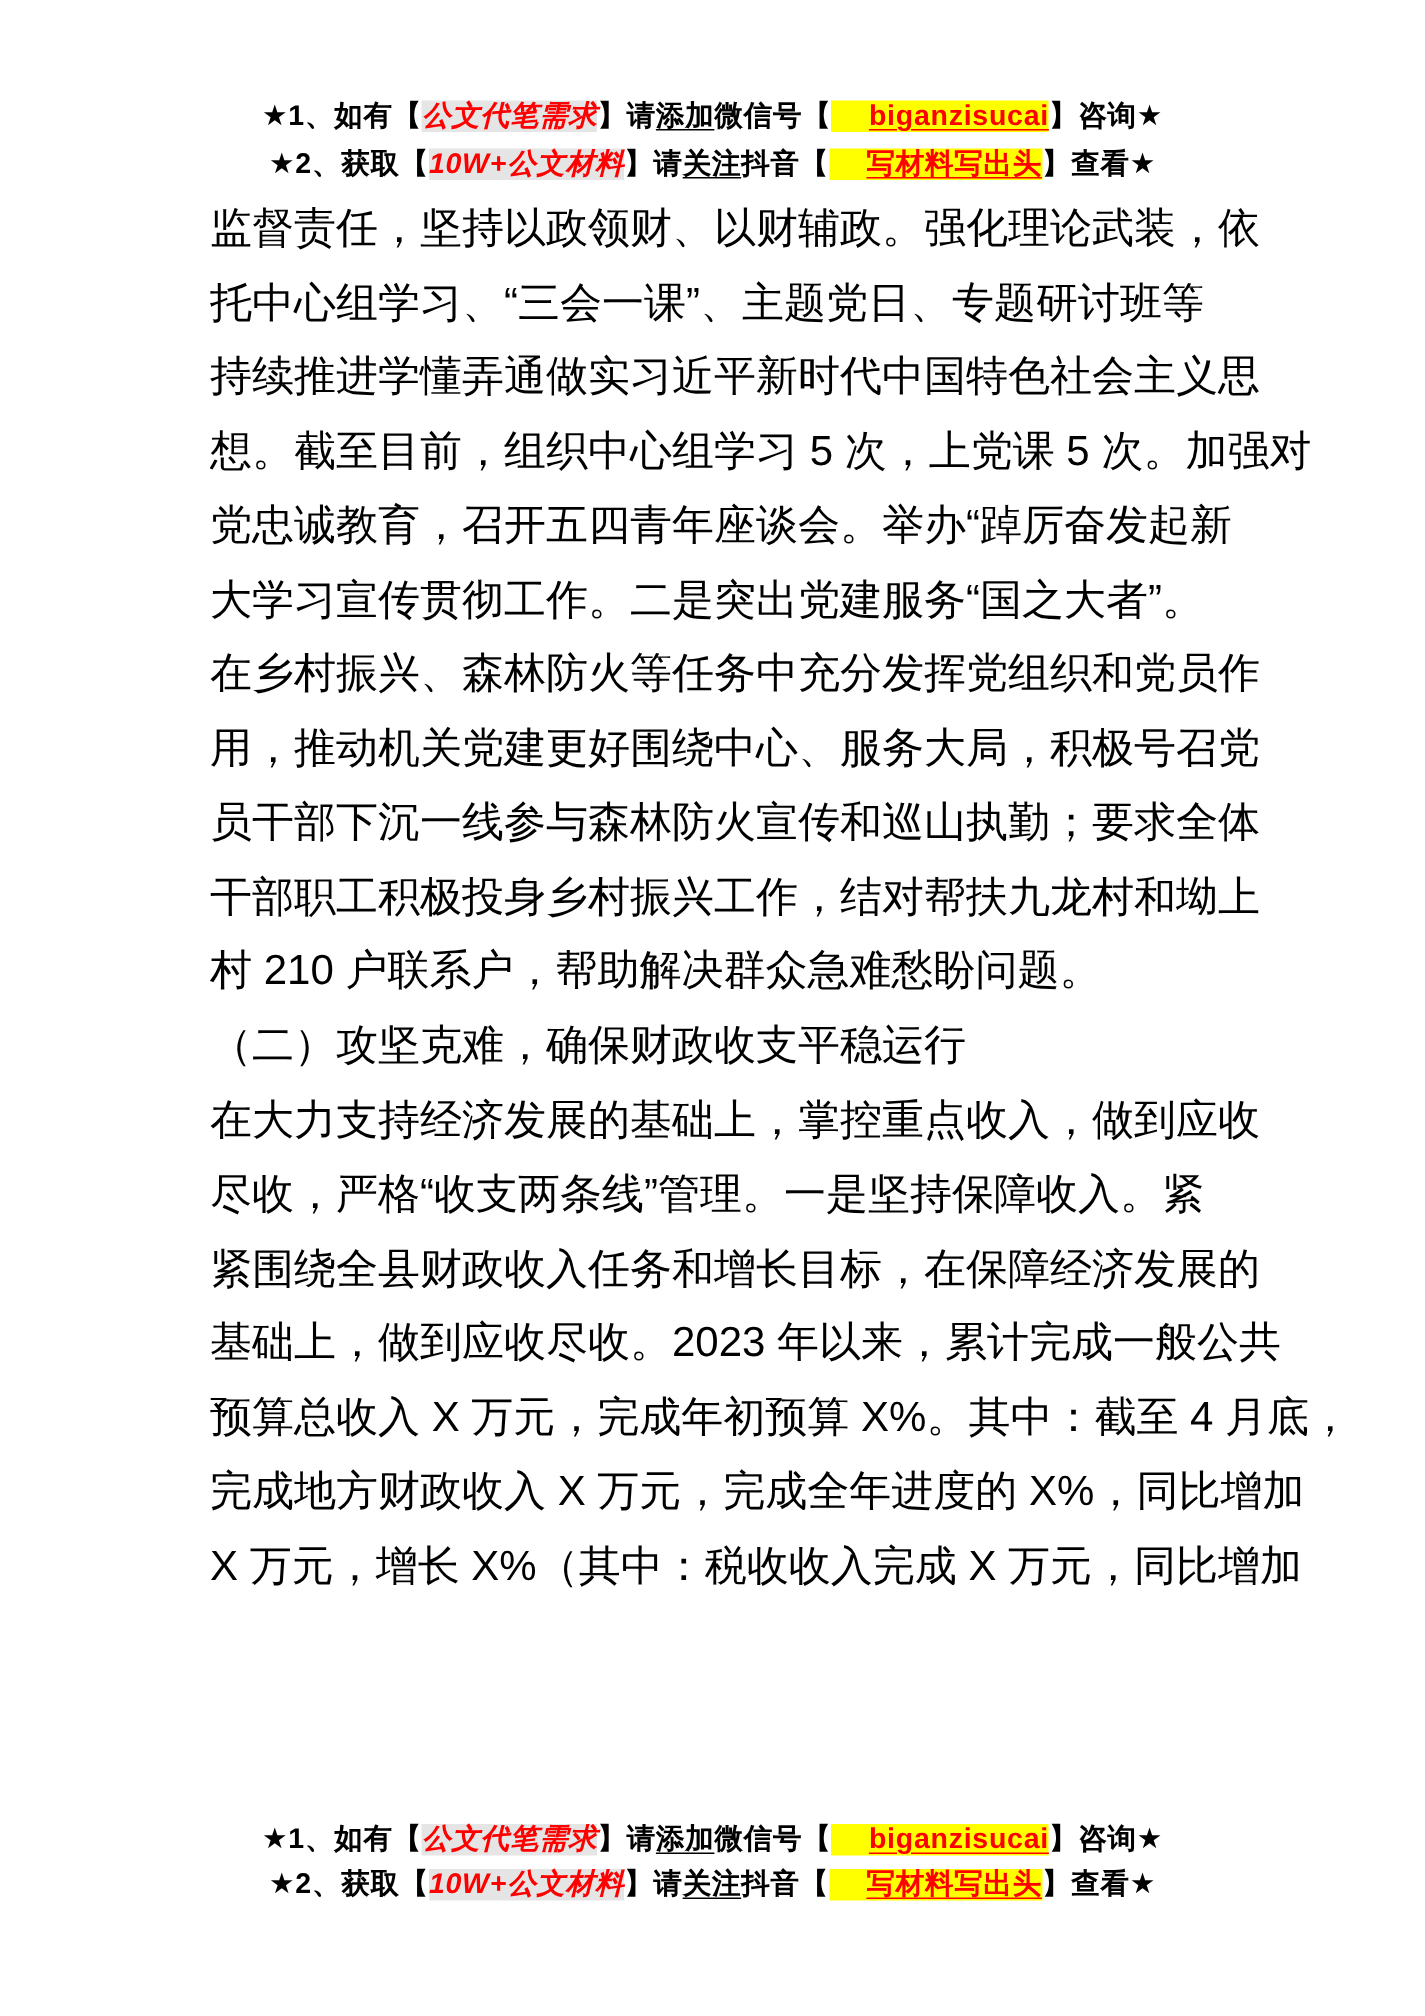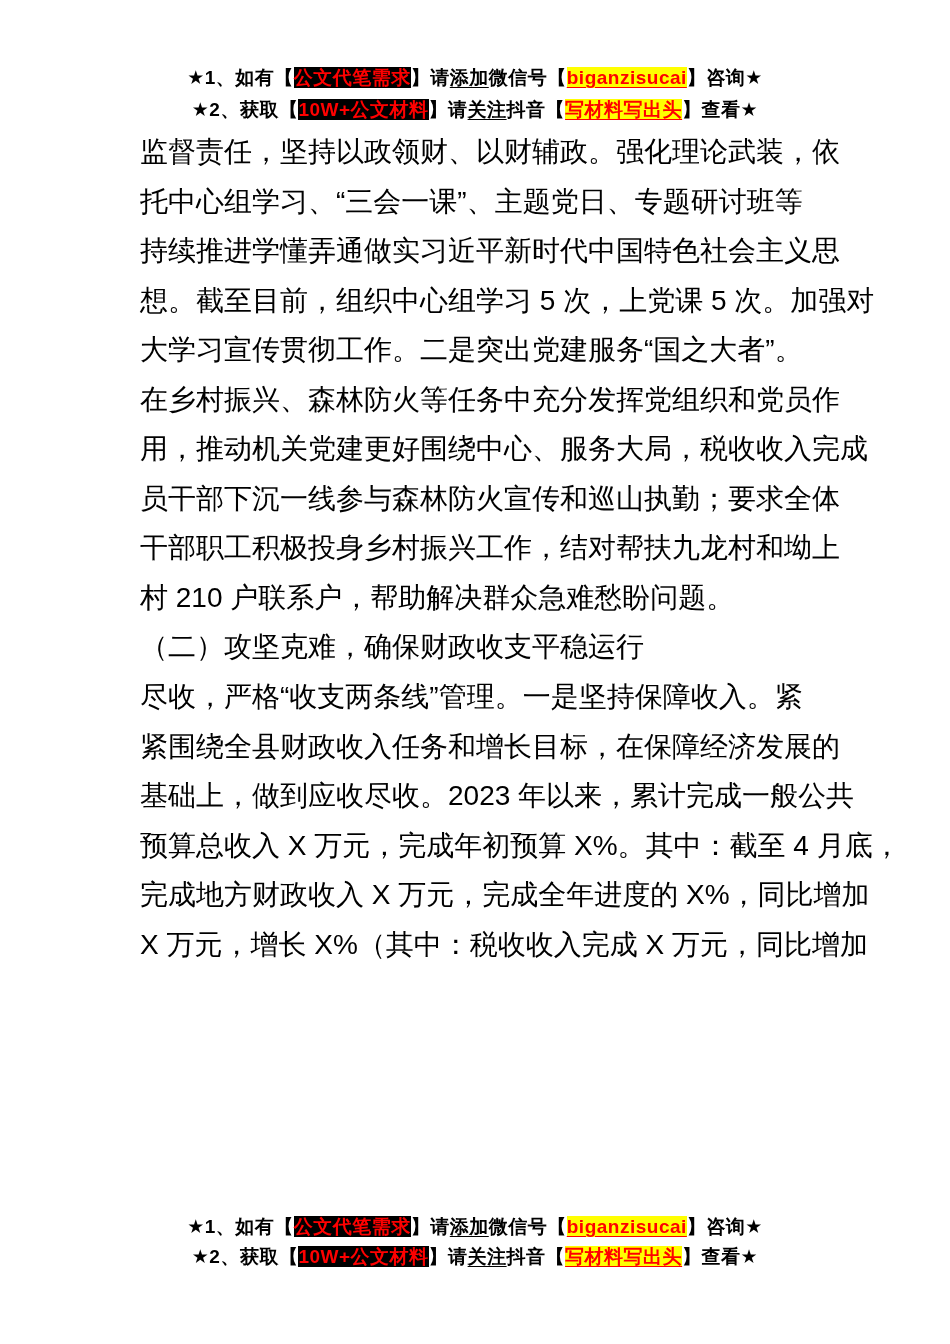--- a/index.html
+++ b/index.html
@@ -30,31 +30,33 @@
     line-height: 32px;
   }
   .banner-bottom {
     top: 1212px;
     line-height: 30px;
   }
   .banner-line { white-space: nowrap; }
   .seg { white-space: pre; }
   .seg-highlight {
     color: #ff0000;
-    background: #000000;
+    background: #e5e5e5;
+    font-style: italic;
   }
   .seg-underline {
     text-decoration: underline;
     text-underline-offset: 3px;
   }
   .seg-highlight-underline {
     color: #ff0000;
     background: #ffff00;
     text-decoration: underline;
     text-underline-offset: 3px;
+    padding-left: 25px;
   }
   .doc-body {
     position: absolute;
     left: 140px;
     top: 127px;
     width: 672px;
   }
   .body-line {
     height: 49.55px;
     line-height: 49.55px;
@@ -74,27 +76,29 @@
   <div class="banner banner-top">
       <div class="banner-line"><span class="seg seg-plain">★1、如有【</span><span class="seg seg-highlight">公文代笔需求</span><span class="seg seg-plain">】请</span><span class="seg seg-underline">添加</span><span class="seg seg-plain">微信号【</span><span class="seg seg-highlight-underline">biganzisucai</span><span class="seg seg-plain">】咨询★</span></div>
       <div class="banner-line"><span class="seg seg-plain">★2、获取【</span><span class="seg seg-highlight">10W+公文材料</span><span class="seg seg-plain">】请</span><span class="seg seg-underline">关注</span><span class="seg seg-plain">抖音【</span><span class="seg seg-highlight-underline">写材料写出头</span><span class="seg seg-plain">】查看★</span></div>
     </div>
 
   <div class="doc-body">
       <div class="body-line">监督责任，坚持以政领财、以财辅政。强化理论武装，依</div>
       <div class="body-line">托中心组学习、“三会一课”、主题党日、专题研讨班等</div>
       <div class="body-line">持续推进学懂弄通做实习近平新时代中国特色社会主义思</div>
       <div class="body-line">想。截至目前，组织中心组学习 5 次，上党课 5 次。加强对</div>
+      <div class="body-line">党忠诚教育，召开五四青年座谈会。举办“踔厉奋发起新</div>
       <div class="body-line">大学习宣传贯彻工作。二是突出党建服务“国之大者”。</div>
       <div class="body-line">在乡村振兴、森林防火等任务中充分发挥党组织和党员作</div>
-      <div class="body-line">用，推动机关党建更好围绕中心、服务大局，税收收入完成</div>
+      <div class="body-line">用，推动机关党建更好围绕中心、服务大局，积极号召党</div>
       <div class="body-line">员干部下沉一线参与森林防火宣传和巡山执勤；要求全体</div>
       <div class="body-line">干部职工积极投身乡村振兴工作，结对帮扶九龙村和坳上</div>
       <div class="body-line">村 210 户联系户，帮助解决群众急难愁盼问题。</div>
       <div class="body-line heading">（二）攻坚克难，确保财政收支平稳运行</div>
+      <div class="body-line">在大力支持经济发展的基础上，掌控重点收入，做到应收</div>
       <div class="body-line">尽收，严格“收支两条线”管理。一是坚持保障收入。紧</div>
       <div class="body-line">紧围绕全县财政收入任务和增长目标，在保障经济发展的</div>
       <div class="body-line">基础上，做到应收尽收。2023 年以来，累计完成一般公共</div>
       <div class="body-line">预算总收入 X 万元，完成年初预算 X%。其中：截至 4 月底，</div>
       <div class="body-line">完成地方财政收入 X 万元，完成全年进度的 X%，同比增加</div>
       <div class="body-line">X 万元，增长 X%（其中：税收收入完成 X 万元，同比增加</div>
     </div>
 
   <div class="banner banner-bottom">
       <div class="banner-line"><span class="seg seg-plain">★1、如有【</span><span class="seg seg-highlight">公文代笔需求</span><span class="seg seg-plain">】请</span><span class="seg seg-underline">添加</span><span class="seg seg-plain">微信号【</span><span class="seg seg-highlight-underline">biganzisucai</span><span class="seg seg-plain">】咨询★</span></div>

